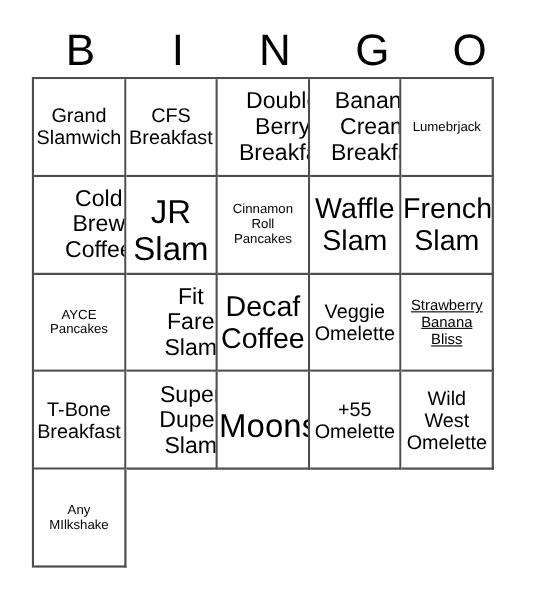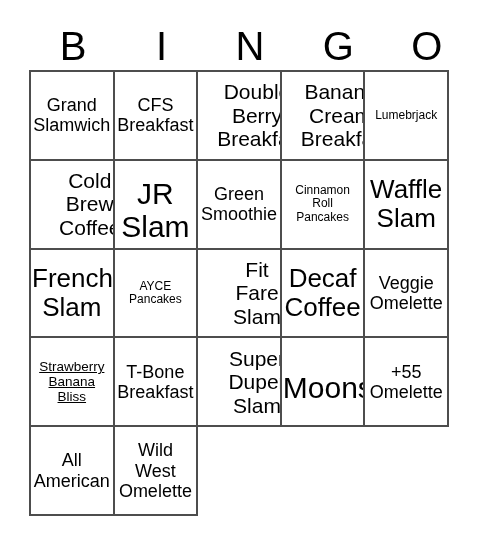--- a/index.html
+++ b/index.html
@@ -124,24 +124,20 @@
       </div>
       <div class="cell fs-lg">
         <span class="celltext">Cold
 Brew
 Coffee</span>
       </div>
       <div class="cell fs-xxl">
         <span class="celltext">JR
 Slam</span>
       </div>
-      <div class="cell fs-md">
-        <span class="celltext">Green
-Smoothie</span>
-      </div>
       <div class="cell fs-sm">
         <span class="celltext">Cinnamon
 Roll
 Pancakes</span>
       </div>
       <div class="cell fs-xl">
         <span class="celltext">Waffle
 Slam</span>
       </div>
       <div class="cell fs-xl">
@@ -180,23 +176,23 @@
 Slam</span>
       </div>
       <div class="cell fs-xxl">
         <span class="celltext">Moons</span>
       </div>
       <div class="cell fs-md">
         <span class="celltext">+55
 Omelette</span>
       </div>
       <div class="cell fs-md">
-        <span class="celltext">All
-American</span>
-      </div>
-      <div class="cell fs-md">
         <span class="celltext">Wild
 West
 Omelette</span>
+      </div>
+      <div class="cell fs-sm">
+        <span class="celltext">Any
+MIlkshake</span>
       </div>
     </div>
 
 </div>
 
 </body></html>

